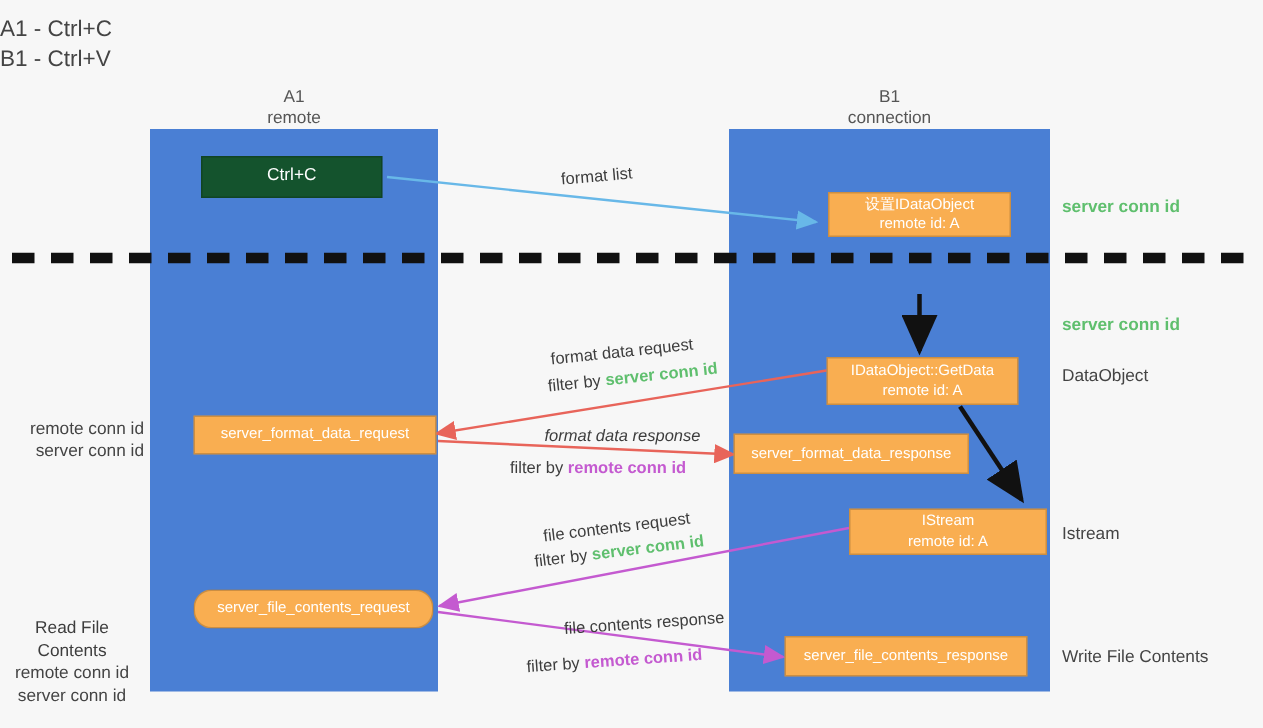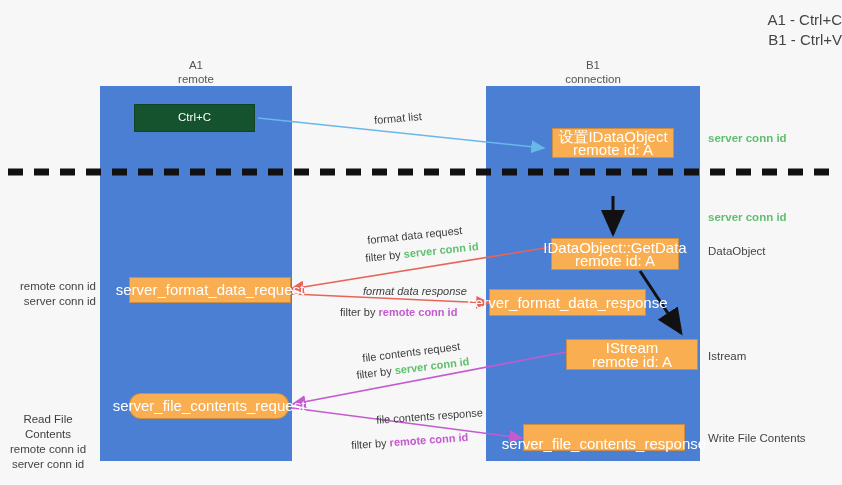--- a/index.html
+++ b/index.html
@@ -14,21 +14,21 @@
   #stage { position:absolute; inset:0; }
 
   .svg-layer {
     position:absolute; left:0; top:0; width:842px; height:485px;
     pointer-events:none;
   }
 
   
   .title {
     position:absolute; left:0; top:10px; width:842px;
-    text-align:right; color:#444; font-size:15px; line-height:20px;
+    text-align:left; color:#444; font-size:15px; line-height:20px;
   }
   .title div { white-space:pre; }
 
   
   .col-head {
     position:absolute; text-align:center; color:#555;
     font-size:11.5px; line-height:14px; width:160px;
   }
 
   
@@ -36,21 +36,21 @@
     position:absolute; background:#4a7fd4; top:86px; height:375px;
   }
   #lane-a { left:100px; width:192px; }
   #lane-b { left:486px; width:214px; }
 
   
   .box {
     position:absolute; border:1px solid rgba(0,0,0,0.18);
     color:#fff; text-align:center;
     display:flex; flex-direction:column; align-items:center; justify-content:center;
-    font-size:15px; line-height:13.5px;
+    font-size:10px; line-height:13.5px;
   }
   .box.orange { background:#f9ae51; }
   .box.green  { background:#14532d; font-size:11.5px; }
 
   
   .side-label {
     position:absolute; font-size:11.5px; line-height:15px; color:#444;
   }
   .side-label.green  { color:#5fbf6e; font-weight:bold; }
   .side-label.right  { text-align:right; }
@@ -145,21 +145,21 @@
 
   <div class="box orange" style="left:566px; top:339px; width:132px; height:31px;">
     <span>IStream</span>
     <span>remote id: A</span>
   </div>
 
   <div class="box orange" style="left:489px; top:289px; width:157px; height:27px;">
     <span>server_format_data_response</span>
   </div>
 
-  <div class="box orange" style="left:523px; top:424px; width:162px; height:27px;justify-content:flex-end;">
+  <div class="box orange" style="left:523px; top:424px; width:162px; height:27px;">
     <span>server_file_contents_response</span>
   </div>
 
   <div class="side-label green" style="left:708px; top:131px;">server conn id</div>
   <div class="side-label green" style="left:708px; top:210px;">server conn id</div>
   <div class="side-label" style="left:708px; top:244px;">DataObject</div>
   <div class="side-label" style="left:708px; top:349px;">Istream</div>
   <div class="side-label" style="left:708px; top:431px;">Write File Contents</div>
 
   <div class="side-label right" style="left:0px; top:279px; width:96px;">

